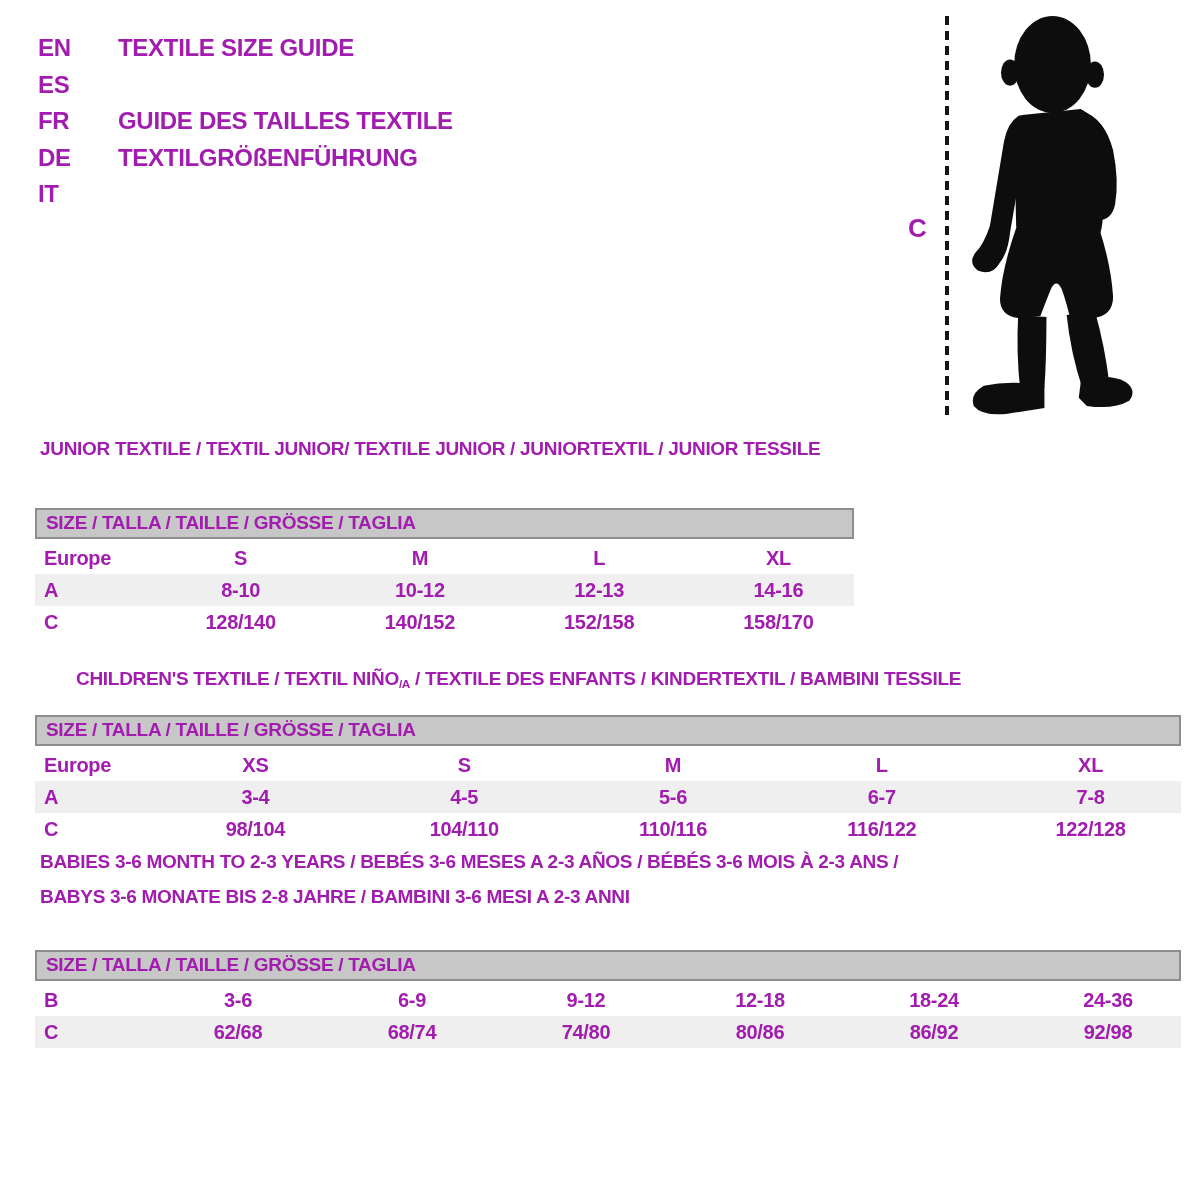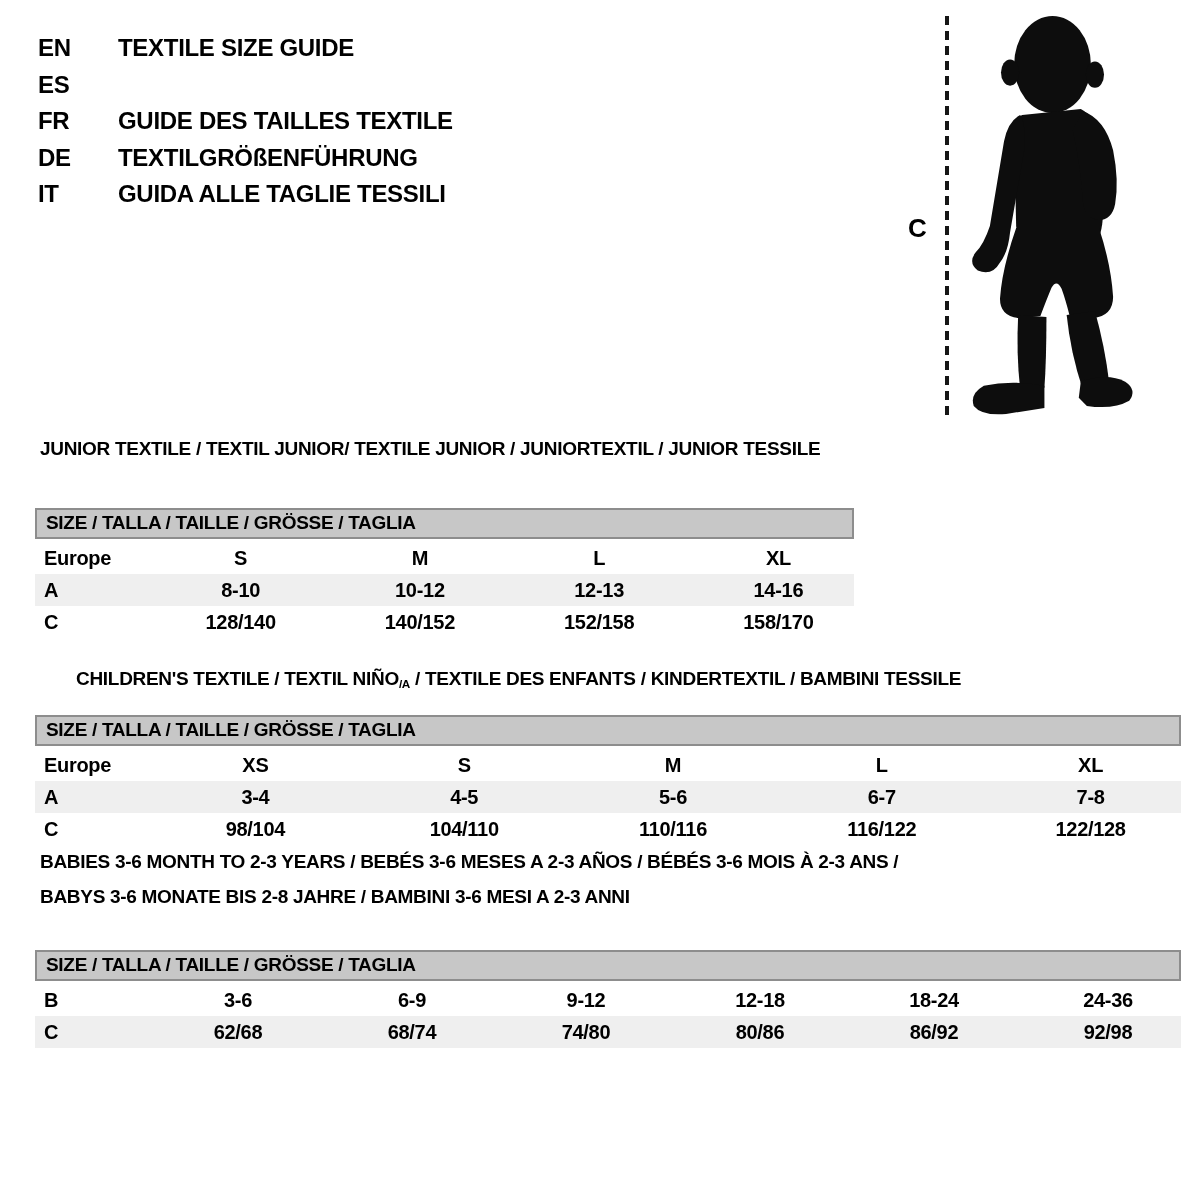--- a/index.html
+++ b/index.html
@@ -1,19 +1,19 @@
 <!DOCTYPE html>
 <html><head>
 <meta charset="utf-8">
 <style>
   html,body { margin:0; padding:0; background:#ffffff; }
   .page {
     position:relative; width:1200px; height:1200px; background:#ffffff;
     font-family:"Liberation Sans","DejaVu Sans",sans-serif;
-    font-weight:700; color:#000000; letter-spacing:-0.3px; overflow:hidden;
+    font-weight:700; color:#a21caf; letter-spacing:-0.3px; overflow:hidden;
   }
   
   .lang-block { position:absolute; left:38px; top:30px; }
   .lang-row { display:flex; line-height:36.5px; font-size:24px; }
   .lang-code { width:80px; }
   .lang-label { white-space:nowrap; }
 
   
   .measure-line {
     position:absolute; left:945px; top:16px; width:4px; height:399px;
@@ -64,21 +64,20 @@
     <div class="lang-row">
       <span class="lang-code">FR</span>
       <span class="lang-label">GUIDE DES TAILLES TEXTILE</span>
     </div>
     <div class="lang-row">
       <span class="lang-code">DE</span>
       <span class="lang-label">TEXTILGRÖßENFÜHRUNG</span>
     </div>
     <div class="lang-row">
       <span class="lang-code">IT</span>
-      <span class="lang-label">GUIDA ALLE TAGLIE TESSILI</span>
     </div>
   </div>
 
   <span class="measure-label">C</span>
   <div class="measure-line"></div>
   <svg class="toddler" width="178" height="404" viewBox="0 0 175 400" xmlns="http://www.w3.org/2000/svg">
     <g fill="#0d0d0d">
       <ellipse cx="88" cy="50" rx="38" ry="48"></ellipse>
       <ellipse cx="46" cy="58" rx="9" ry="13"></ellipse>
       <ellipse cx="130" cy="60" rx="9" ry="13"></ellipse>

